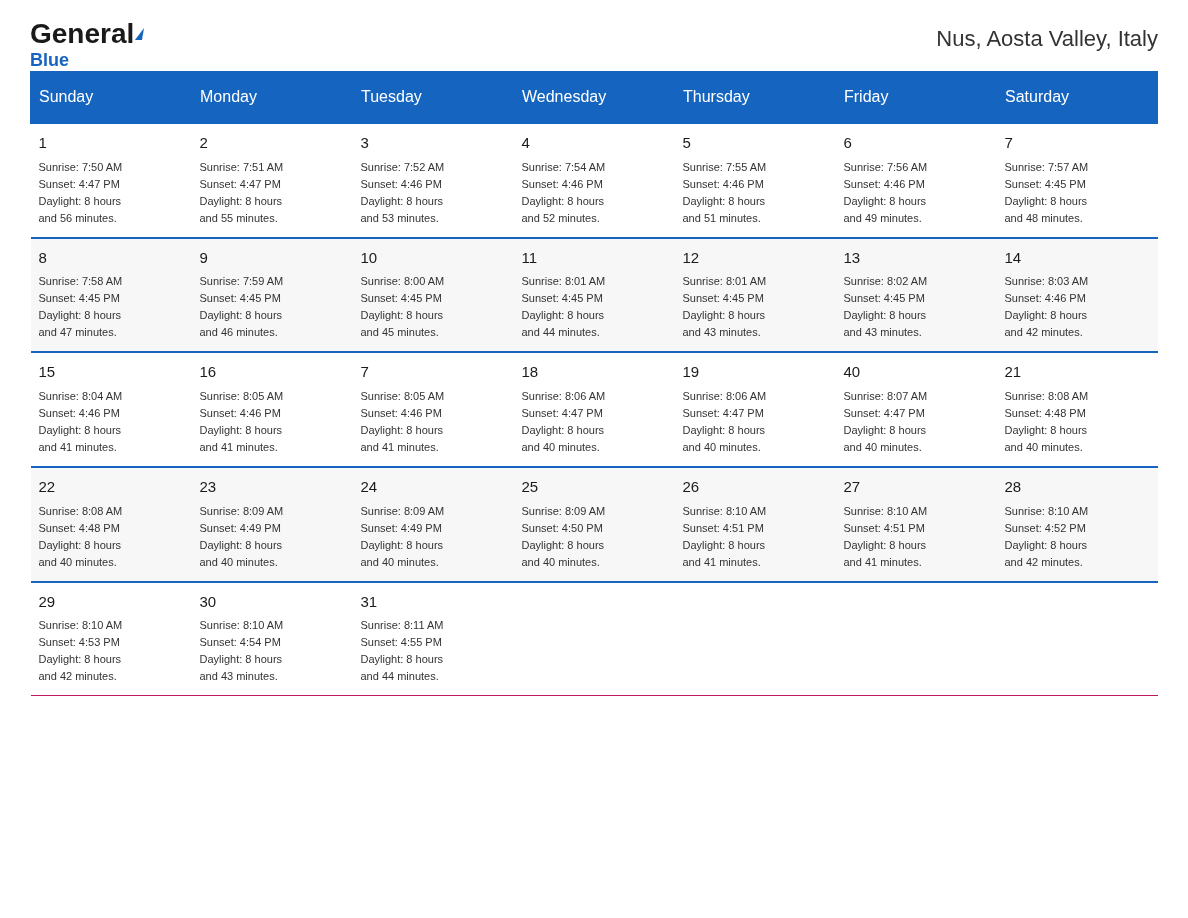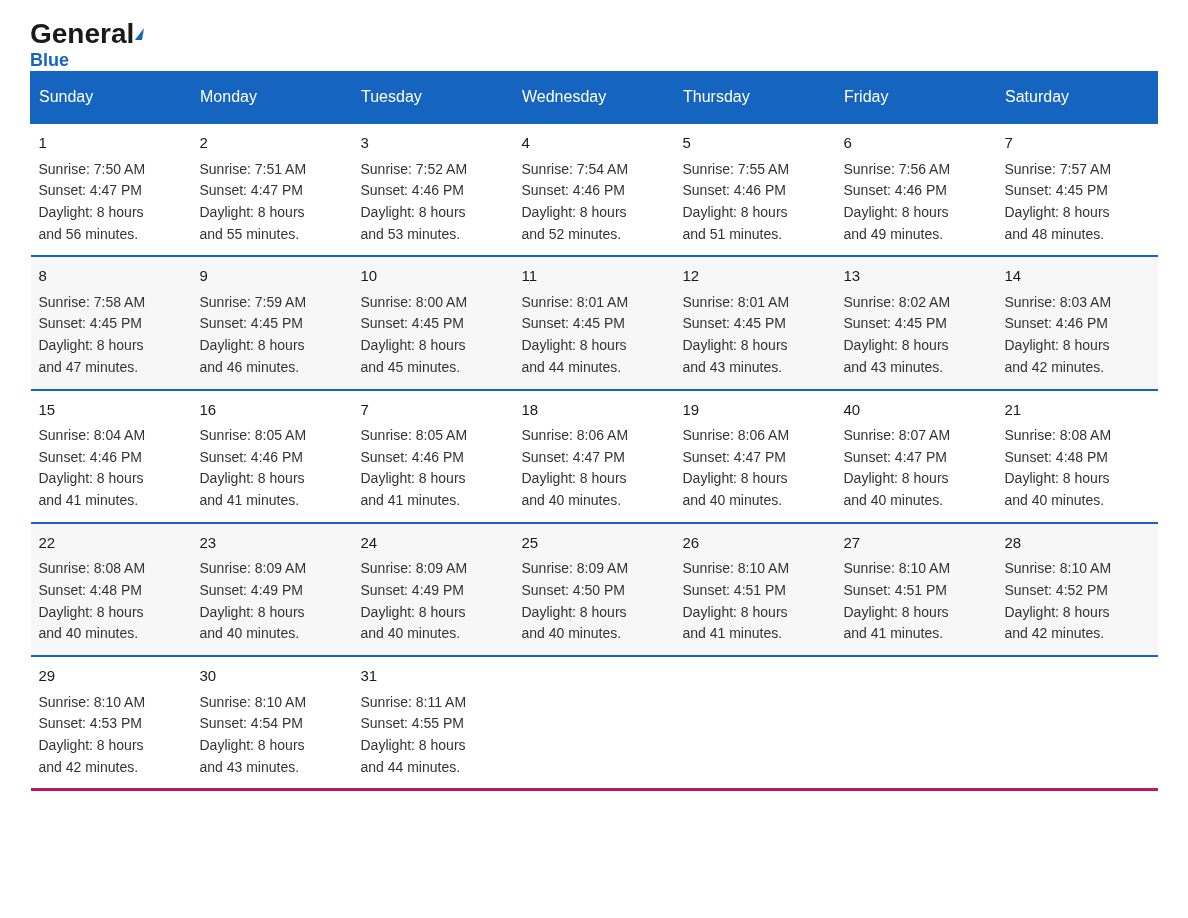--- a/index.html
+++ b/index.html
@@ -65,36 +65,36 @@
       vertical-align: top;
       padding: 8px 8px 10px 8px;
       border: 1px solid #ccc;
       width: calc(100% / 7);
       min-height: 100px;
       color: #333;
       line-height: 1.5;
     }
     .calendar tbody tr td {
       border-top: 2px solid #1565c0;
-      border-bottom: 3px solid #be185d;
+      border-bottom: 1px solid #be185d;
       border-left: none;
       border-right: none;
     }
     .calendar tbody tr:not(:last-child) td {
       border-bottom: 1px solid #e0e0e0;
     }
     .day-num {
       font-size: 15px;
       font-weight: normal;
       display: block;
       margin-bottom: 4px;
       color: #1a1a1a;
     }
     .day-info {
-      font-size: 14px;
+      font-size: 11px;
       color: #333;
       line-height: 1.55;
     }
     .empty-cell {
       background: #fff;
     }
     
     .calendar tbody tr:nth-child(even) td {
       background: #f7f7f7;
     }
@@ -106,20 +106,21 @@
 <body>
 
 <div class="header">
   <div class="logo">
     <div class="logo-text">
       <span class="logo-general">General</span><span style="display:inline-block;width:0;height:0;border-left:7px solid transparent;border-right:0px solid transparent;border-bottom:12px solid #1565c0;margin:0 1px 0 2px;vertical-align:middle;transform:skewX(-10deg);position:relative;top:-2px;"></span>
     </div>
     <div class="logo-subtitle">Blue</div>
   </div>
   <div class="title-area">
+    <div class="location">Nus, Aosta Valley, Italy</div>
   </div>
 </div>
 
 <table class="calendar">
   <thead>
     <tr>
       <th>Sunday</th>
       <th>Monday</th>
       <th>Tuesday</th>
       <th>Wednesday</th>

